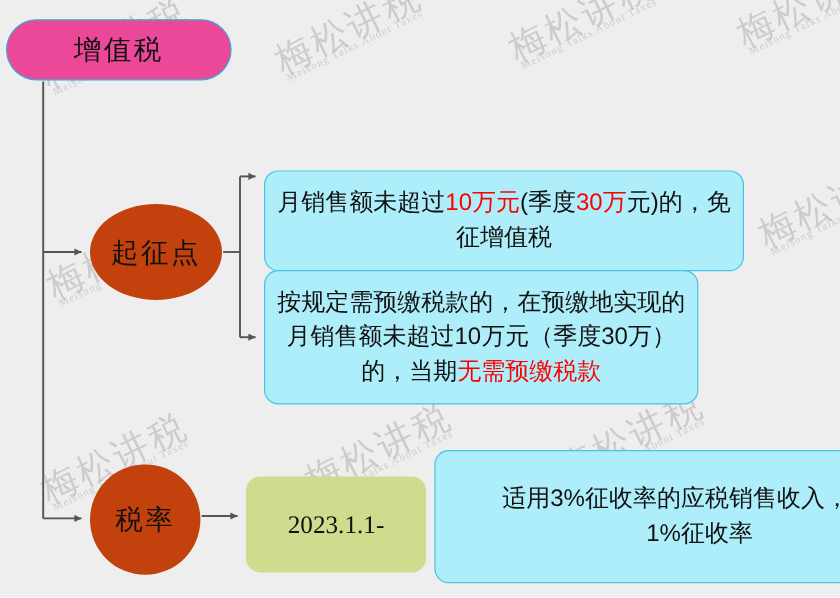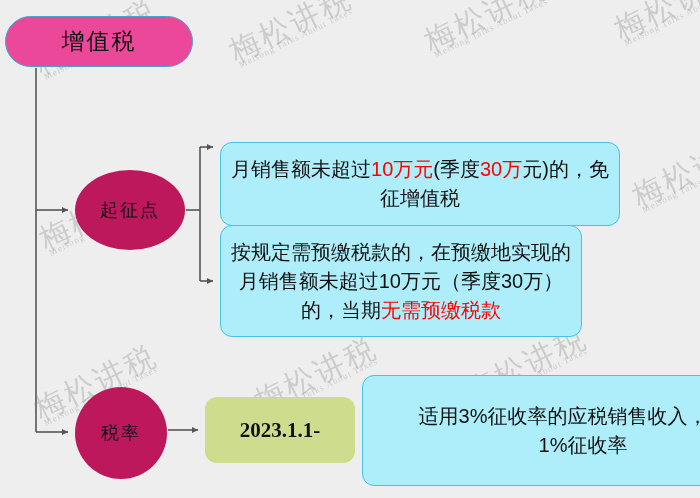--- a/index.html
+++ b/index.html
@@ -70,22 +70,22 @@
   .pill {
     border-radius: 999px;
     background: #ec4899;
     border: 1px solid #3fa7cf;
     font-size: 23px;
     letter-spacing: 2px;
   }
 
   .ellipse {
     border-radius: 50%;
-    background: #be185d;
-    font-size: 18px;
+    background: #c2410c;
+    font-size: 23px;
     letter-spacing: 2px;
     text-align: center;
   }
 
   .rbox {
     border-radius: 12px;
     background: #aeeefa;
     border: 1.5px solid #45c3e8;
     font-size: 20px;
     line-height: 1.45;
@@ -108,21 +108,21 @@
   }
   .red { color: #ff0000; }
   .blk { color: #111111; }
 
   
   #node-vat          { left: 5px;   top: 16px;  width: 188px; height: 51px; }
   #node-threshold    { left: 75px;  top: 170px; width: 110px; height: 80px; }
   #node-rate         { left: 75px;  top: 387px; width: 92px;  height: 92px; }
   #node-box-exempt   { left: 220px; top: 105px; width: 400px; height: 84px; margin-top: 37px; }
   #node-box-prepay   { left: 220px; top: 225px; width: 362px; height: 112px; }
-  #node-box-period   { left: 205px; top: 397px; width: 150px; height: 66px; font-weight: bold; }
+  #node-box-period   { left: 205px; top: 397px; width: 150px; height: 80px; }
   #node-box-rate3    { left: 362px; top: 375px; width: 408px; height: 111px; padding-left: 44px; }
 </style>
 </head>
 <body>
 
 <div id="canvas">
 
   <div id="watermarks">
     <div class="wm" style="left:30px; top:52px;">
       <span class="wm-cn">梅松讲税</span>

